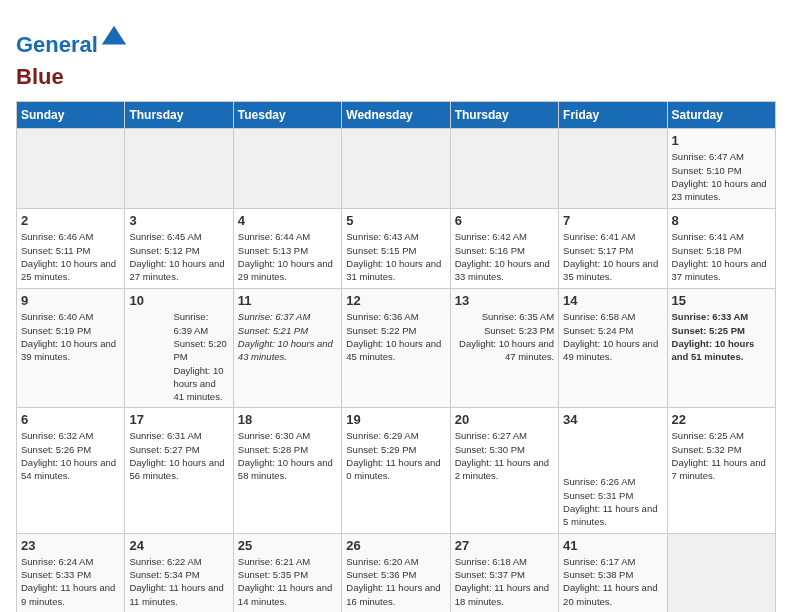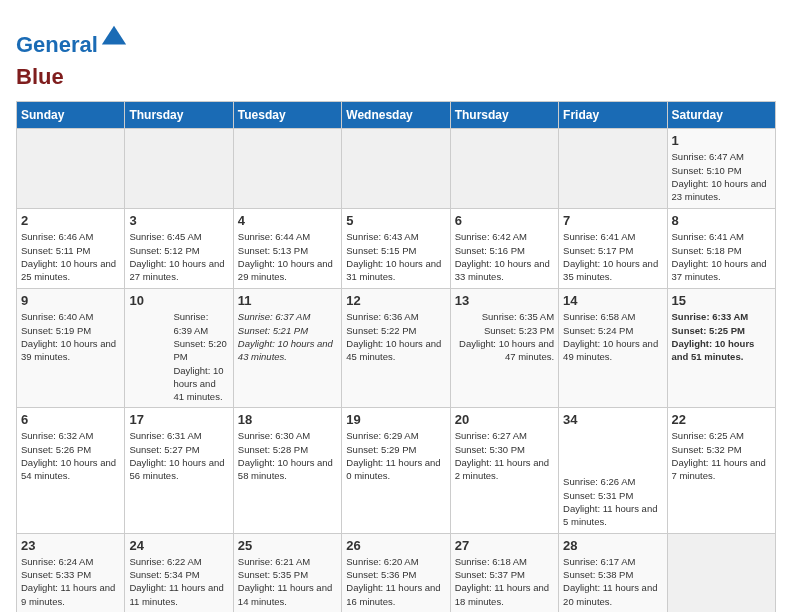--- a/index.html
+++ b/index.html
@@ -290,21 +290,21 @@
 Sunset: 5:36 PM
 Daylight: 11 hours and 16 minutes.</div>
         </td>
         <td>
           <span class="day-number">27</span>
           <div class="day-info" style="white-space: pre-line;">Sunrise: 6:18 AM
 Sunset: 5:37 PM
 Daylight: 11 hours and 18 minutes.</div>
         </td>
         <td>
-          <span class="day-number">28</span>
+          <span class="day-number">41</span>
           <div class="day-info" style="white-space: pre-line;">Sunrise: 6:17 AM
 Sunset: 5:38 PM
 Daylight: 11 hours and 20 minutes.</div>
         </td>
         <td class="empty-cell"></td>
       </tr>
     </tbody>
 </table>
 
 </body></html>

